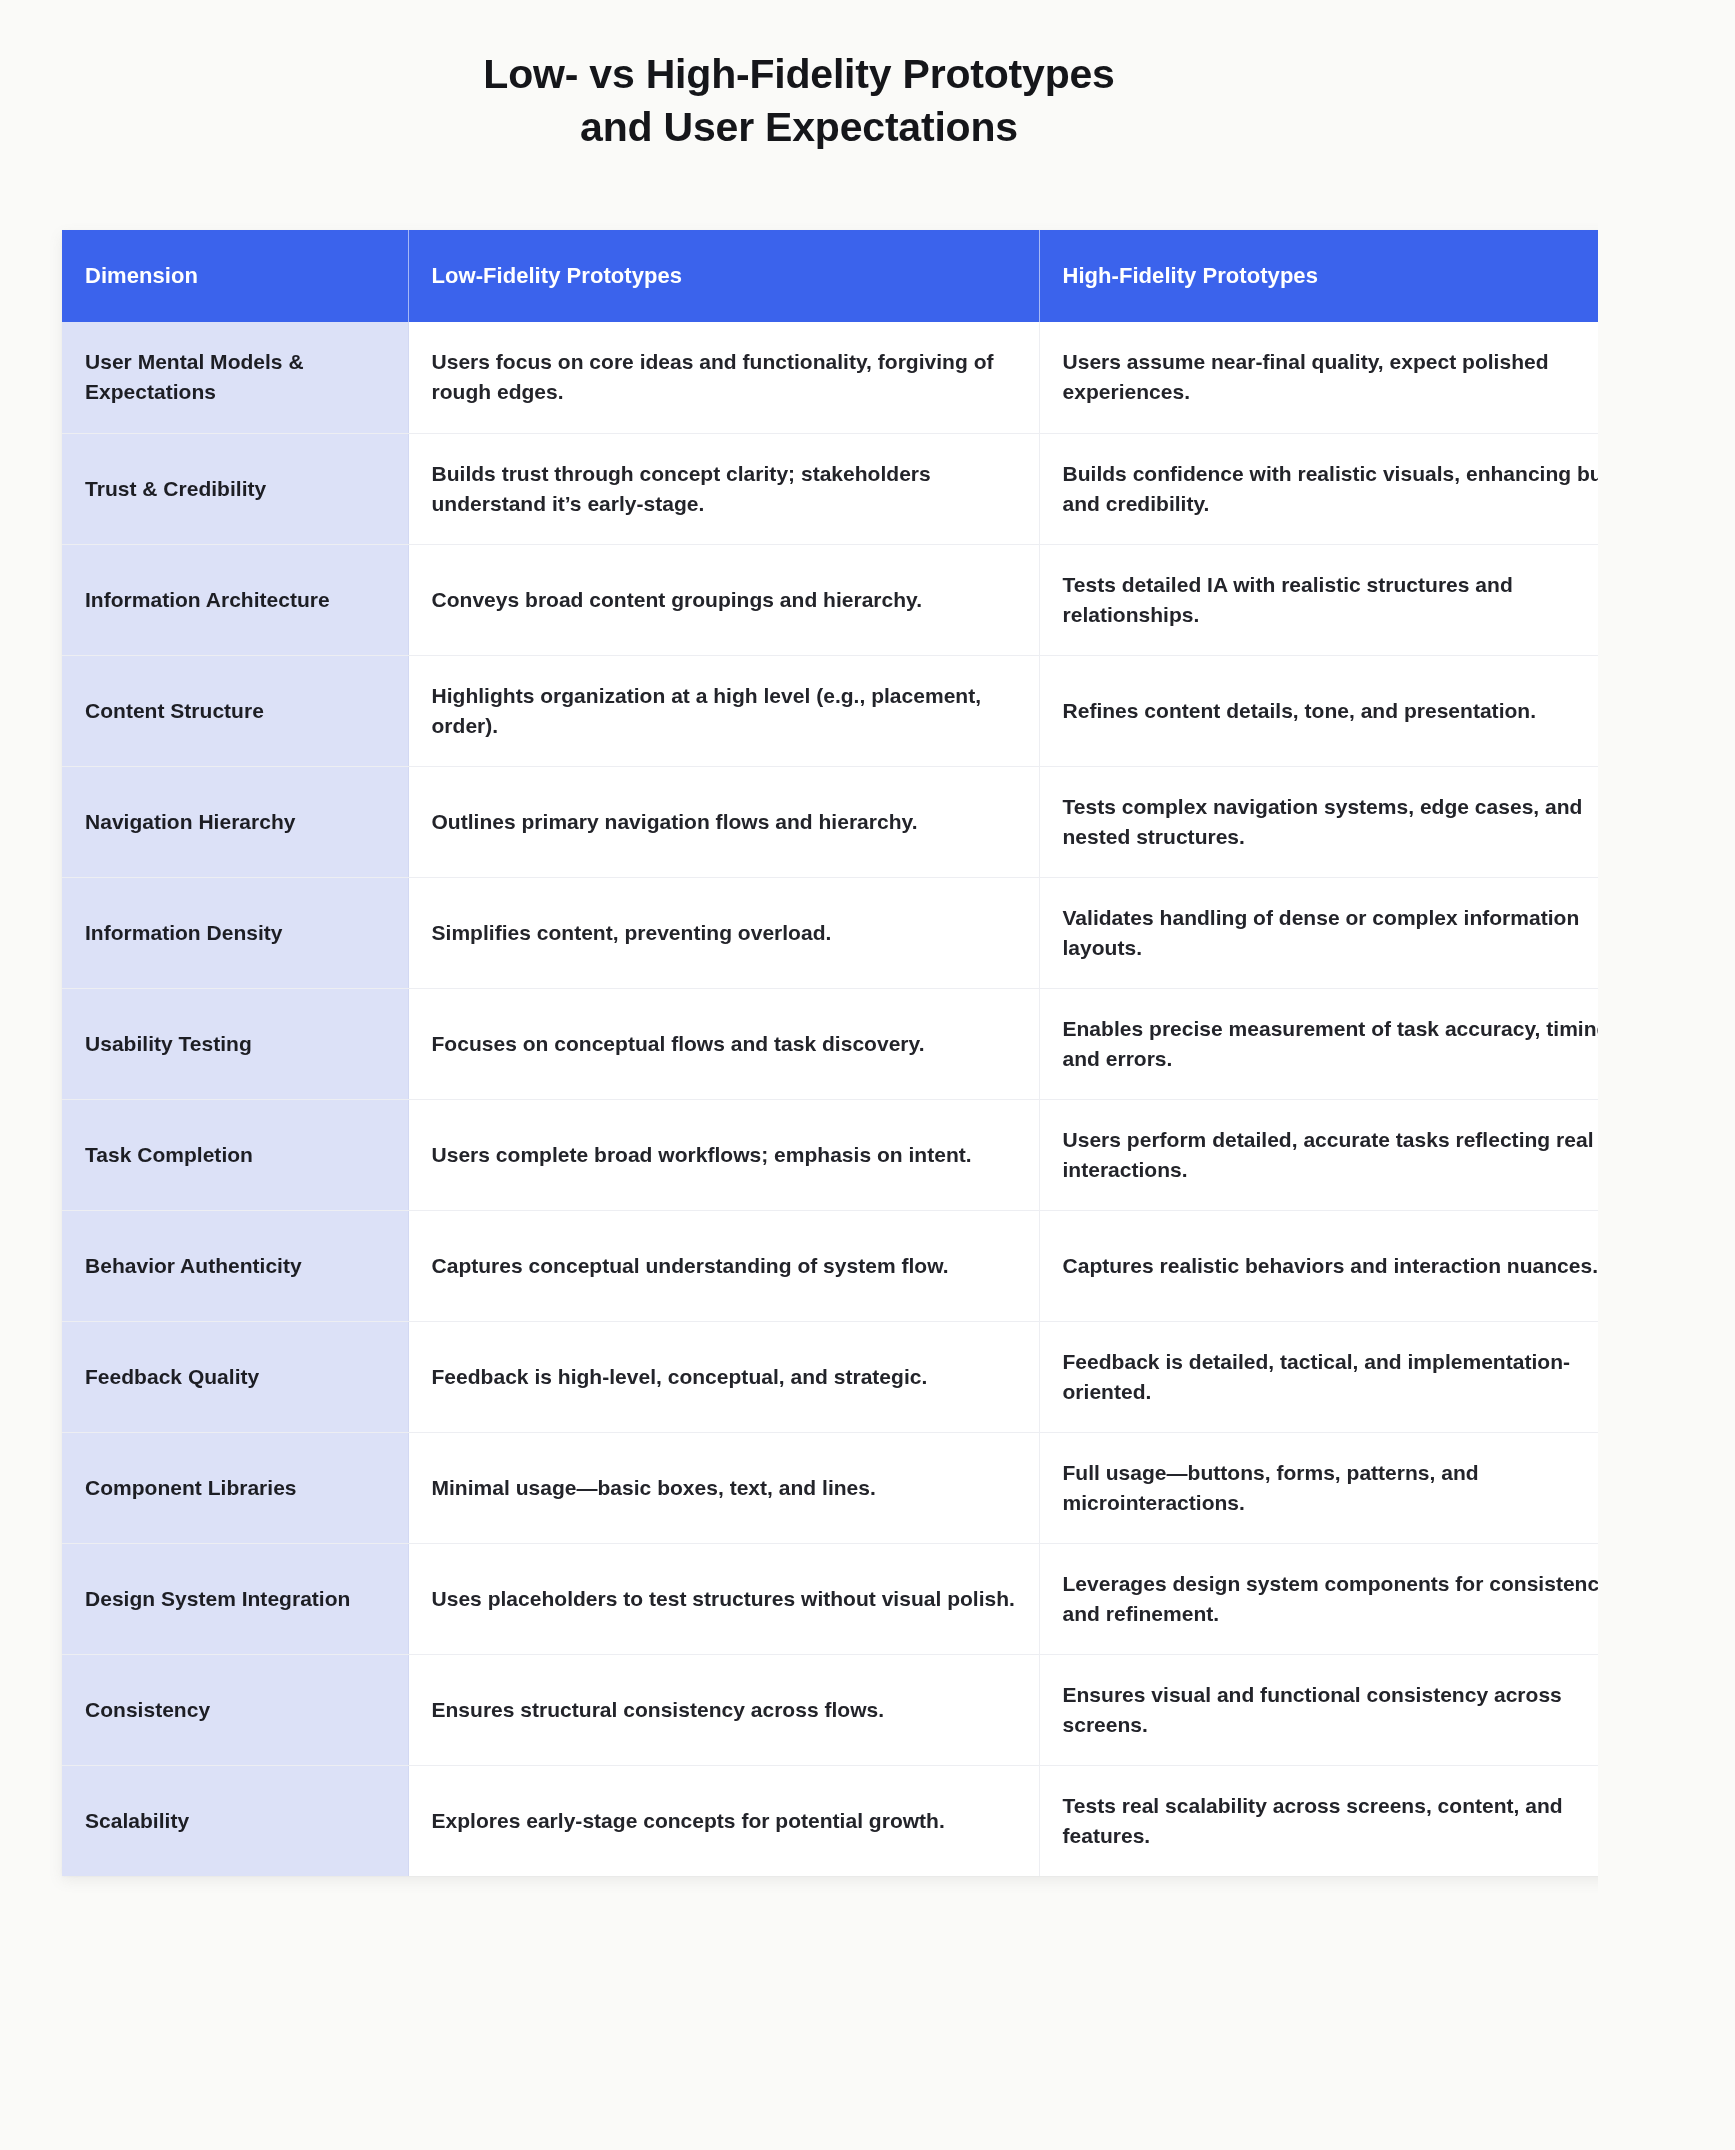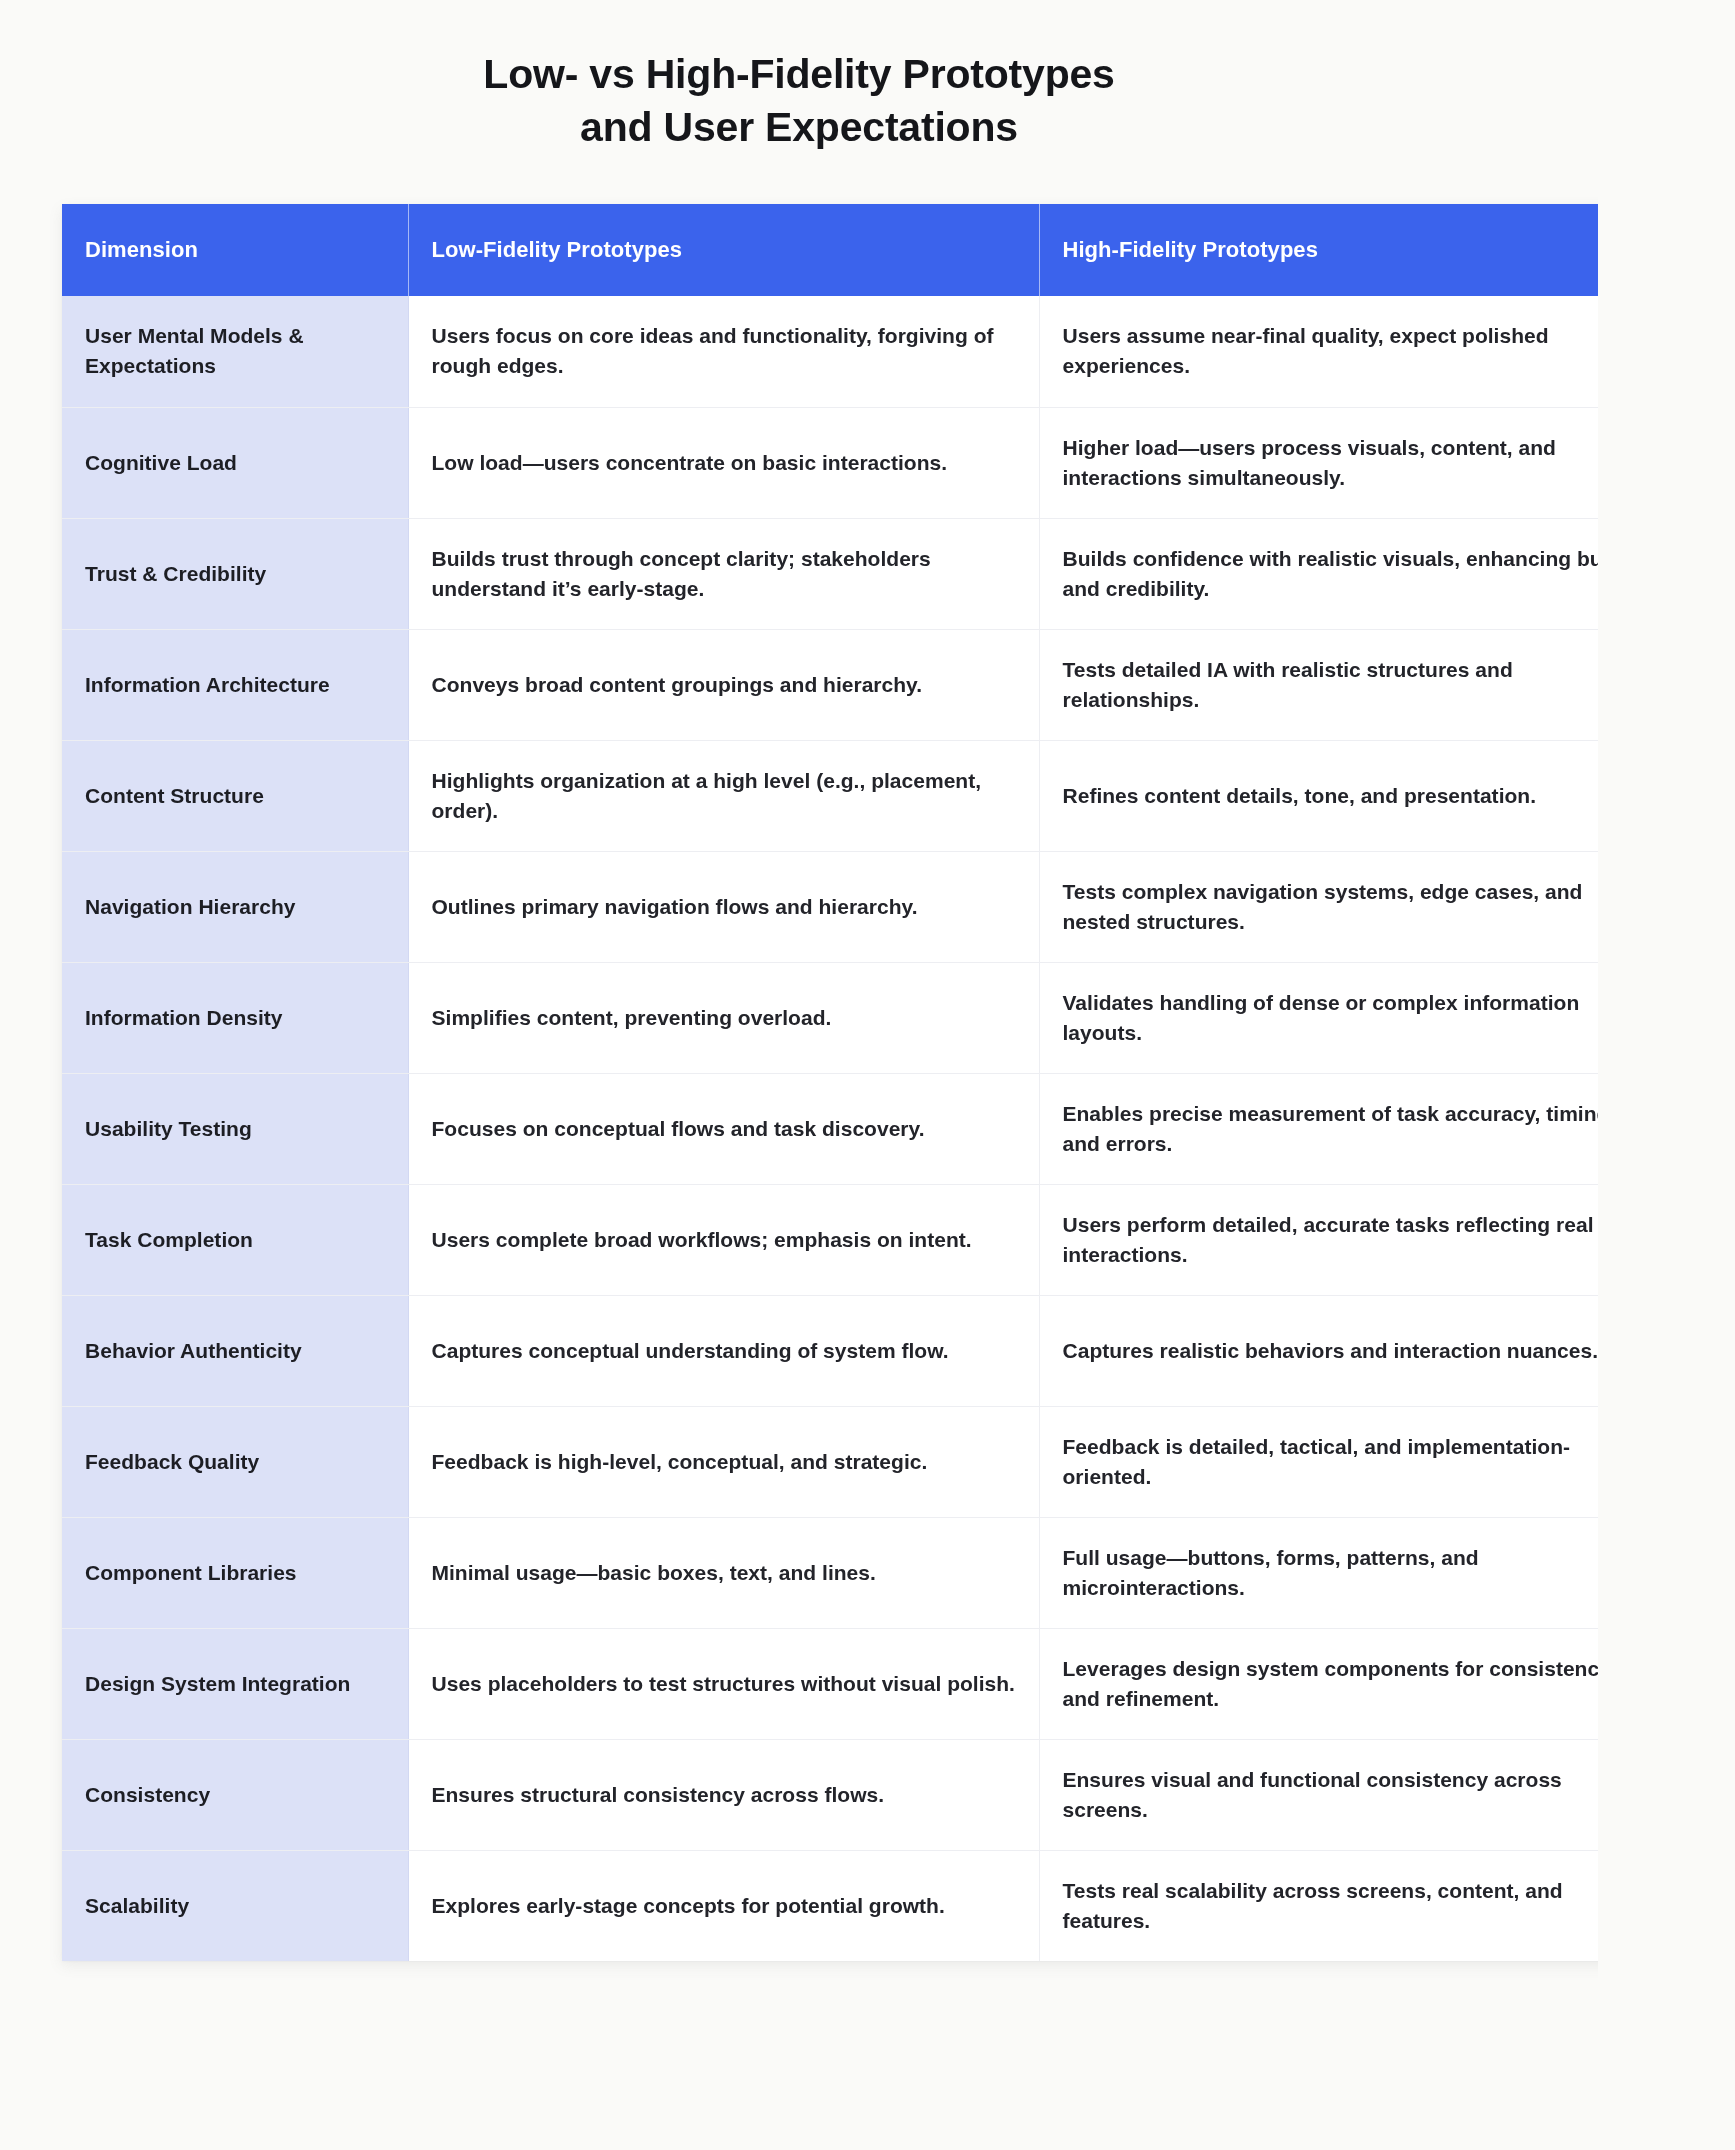--- a/index.html
+++ b/index.html
@@ -30,21 +30,21 @@
     font-weight: 700;
     line-height: 1.30;
     color: #15161A;
     letter-spacing: -0.2px;
   }
 
   
   .table-wrap {
     position: absolute;
     left: 62px;
-    top: 204px;
+    top: 230px;
     width: 1609px;
     background: #FFFFFF;
     box-shadow: 0 4.6px 13px rgba(120, 120, 120, 0.12),
                 0 0.9px 2.8px rgba(120, 120, 120, 0.06);
   }
 
   table.comparison {
     width: 1609px;
     border-collapse: collapse;
     table-layout: fixed;
@@ -114,25 +114,20 @@
           <th class="last">High-Fidelity Prototypes</th>
         </tr>
       </thead>
       <tbody id="table-body">
           <tr>
             <td class="dim">User Mental Models &amp; Expectations</td>
             <td>Users focus on core ideas and functionality, forgiving of rough edges.</td>
             <td class="last">Users assume near-final quality, expect polished experiences.</td>
           </tr>
           <tr>
-            <td class="dim">Cognitive Load</td>
-            <td>Low load—users concentrate on basic interactions.</td>
-            <td class="last">Higher load—users process visuals, content, and interactions simultaneously.</td>
-          </tr>
-          <tr>
             <td class="dim">Trust &amp; Credibility</td>
             <td>Builds trust through concept clarity; stakeholders understand it’s early-stage.</td>
             <td class="last">Builds confidence with realistic visuals, enhancing buy-in and credibility.</td>
           </tr>
           <tr>
             <td class="dim">Information Architecture</td>
             <td>Conveys broad content groupings and hierarchy.</td>
             <td class="last">Tests detailed IA with realistic structures and relationships.</td>
           </tr>
           <tr>

